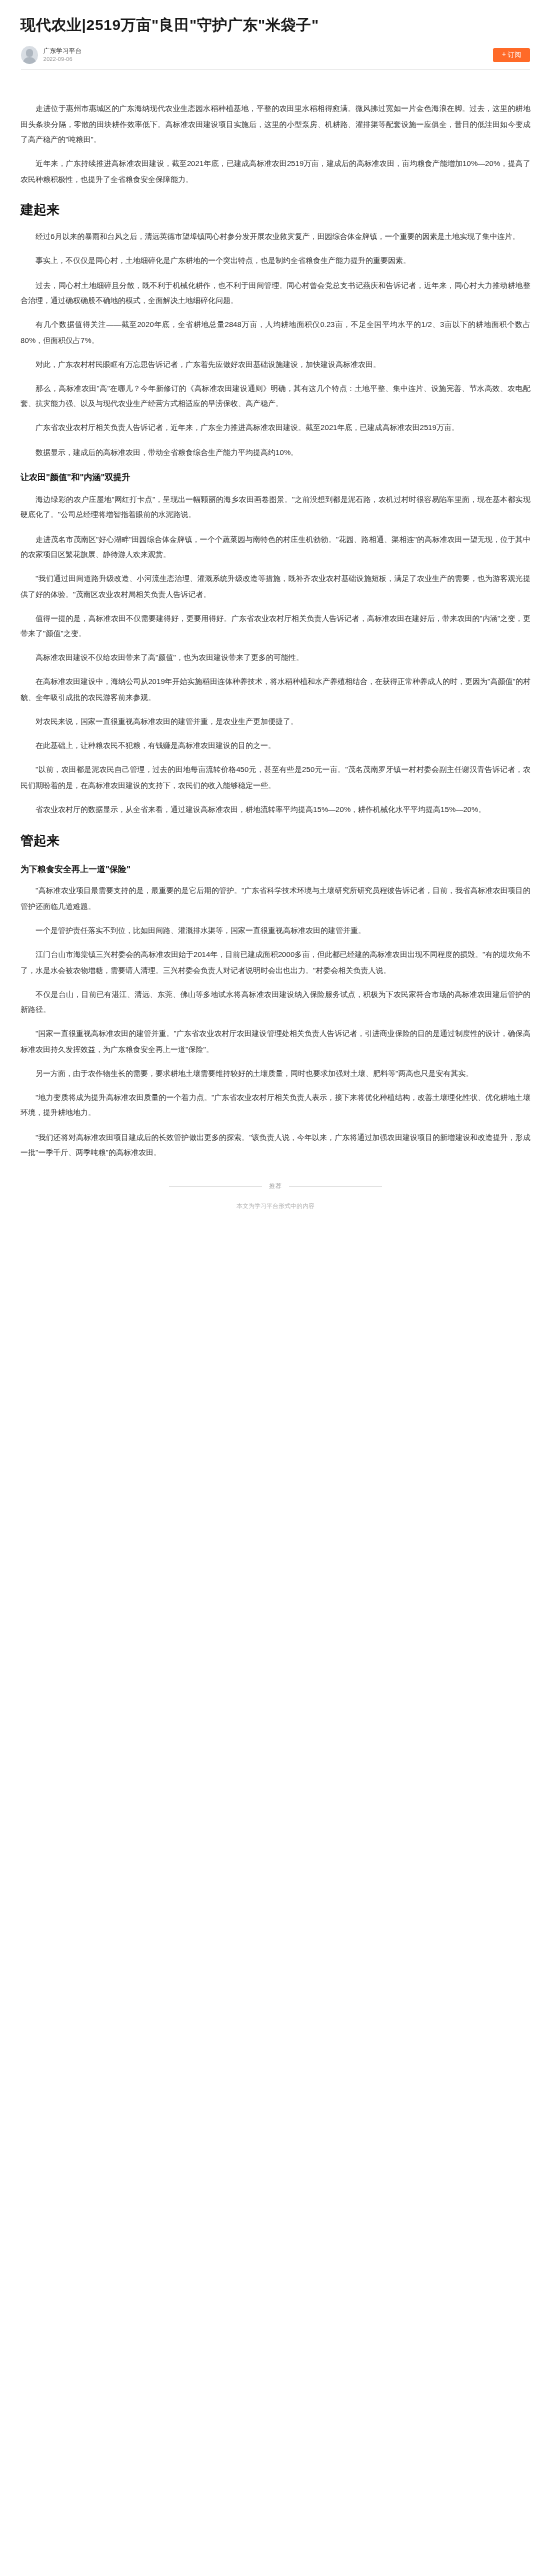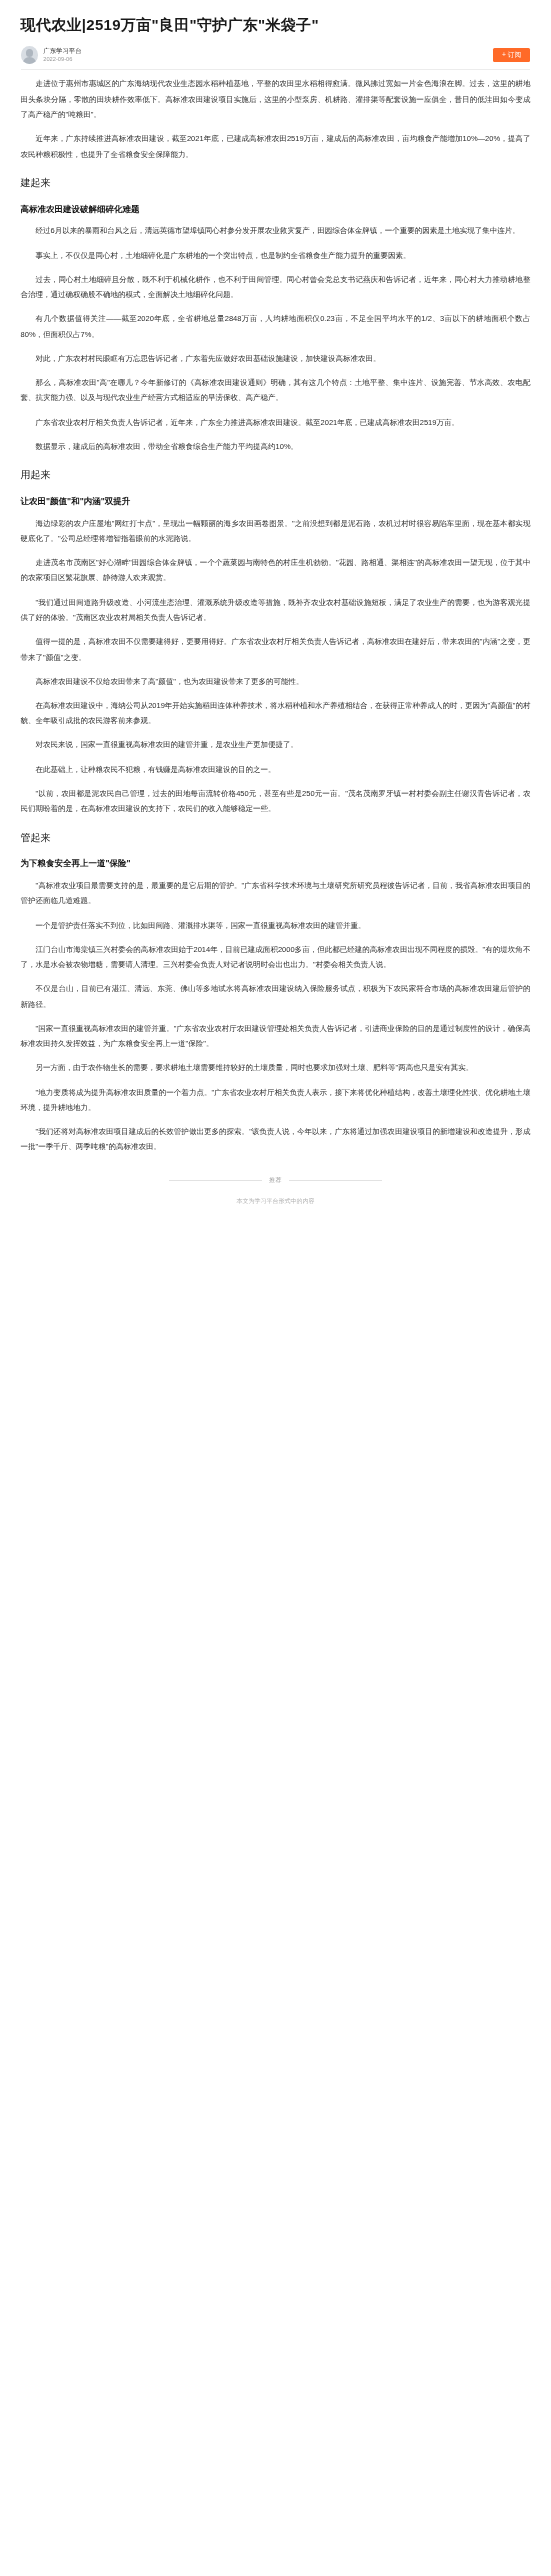--- a/index.html
+++ b/index.html
@@ -92,28 +92,29 @@
     padding: 3.6px 9.3px;
     cursor: pointer;
     line-height: 1;
   }
   .content {
     padding: 7.2px 20.6px 0 20.6px;
     font-size: 7.5px;
     line-height: 2.05;
     color: #2b2b2b;
     text-align: justify;
+    margin-top: 25px;
   }
   .content p {
     margin: 0 0 8.8px 0;
     text-indent: 2em;
   }
   .h2 {
-    font-size: 10px;
-    font-weight: normal;
+    font-size: 13px;
+    font-weight: bold;
     color: #111;
     margin: 13.4px 0 8.2px 0;
     text-indent: 0;
     line-height: 1.6;
   }
   .h3 {
     font-size: 8.5px;
     font-weight: bold;
     color: #111;
     margin: 11.3px 0 7.2px 0;
@@ -177,41 +178,40 @@
   </div>
 
   <div class="divider-line"></div>
 
   <div class="content">
 
     <p>走进位于惠州市惠城区的广东海纳现代农业生态园水稻种植基地，平整的农田里水稻相得愈满。微风拂过宽如一片金色海浪在脚。过去，这里的耕地田头条块分隔，零散的田块耕作效率低下。高标准农田建设项目实施后，这里的小型泵房、机耕路、灌排渠等配套设施一应俱全，昔日的低洼田如今变成了高产稳产的"吨粮田"。</p>
     <p>近年来，广东持续推进高标准农田建设，截至2021年底，已建成高标准农田2519万亩，建成后的高标准农田，亩均粮食产能增加10%—20%，提高了农民种粮积极性，也提升了全省粮食安全保障能力。</p>
 
     <div class="h2">建起来</div>
-    <div class="h3">高标准农田建设破解细碎化难题</div>
     <p>经过6月以来的暴雨和台风之后，清远英德市望埠镇同心村参分发开展农业救灾复产，田园综合体金牌镇，一个重要的因素是土地实现了集中连片。</p>
     <p>事实上，不仅仅是同心村，土地细碎化是广东耕地的一个突出特点，也是制约全省粮食生产能力提升的重要因素。</p>
     <p>过去，同心村土地细碎且分散，既不利于机械化耕作，也不利于田间管理。同心村曾会党总支书记燕庆和告诉记者，近年来，同心村大力推动耕地整合治理，通过确权确股不确地的模式，全面解决土地细碎化问题。</p>
     <p>有几个数据值得关注——截至2020年底，全省耕地总量2848万亩，人均耕地面积仅0.23亩，不足全国平均水平的1/2、3亩以下的耕地面积个数占80%，但面积仅占7%。</p>
     <p>对此，广东农村村民眼眶有万忘思告诉记者，广东着先应做好农田基础设施建设，加快建设高标准农田。</p>
     <p>那么，高标准农田"高"在哪儿？今年新修订的《高标准农田建设通则》明确，其有这几个特点：土地平整、集中连片、设施完善、节水高效、农电配套、抗灾能力强、以及与现代农业生产经营方式相适应的旱涝保收、高产稳产。</p>
     <p>广东省农业农村厅相关负责人告诉记者，近年来，广东全力推进高标准农田建设。截至2021年底，已建成高标准农田2519万亩。</p>
     <p>数据显示，建成后的高标准农田，带动全省粮食综合生产能力平均提高约10%。</p>
 
-    <div class="h2">用起来</div>
     <div class="h3">让农田"颜值"和"内涵"双提升</div>
     <p>海边绿彩的农户庄屋地"网红打卡点"，呈现出一幅颗丽的海乡农田画卷图景。"之前没想到都是泥石路，农机过村时很容易陷车里面，现在基本都实现硬底化了。"公司总经理将增智指着眼前的水泥路说。</p>
     <p>走进茂名市茂南区"好心湖畔"田园综合体金牌镇，一个个蔬菜园与南特色的村庄生机勃勃。"花园、路相通、渠相连"的高标准农田一望无现，位于其中的农家项目区繁花旗展、静待游人欢来观赏。</p>
     <p>"我们通过田间道路升级改造、小河流生态治理、灌溉系统升级改造等措施，既补齐农业农村基础设施短板，满足了农业生产的需要，也为游客观光提供了好的体验。"茂南区农业农村局相关负责人告诉记者。</p>
     <p>值得一提的是，高标准农田不仅需要建得好，更要用得好。广东省农业农村厅相关负责人告诉记者，高标准农田在建好后，带来农田的"内涵"之变，更带来了"颜值"之变。</p>
     <p>高标准农田建设不仅给农田带来了高"颜值"，也为农田建设带来了更多的可能性。</p>
     <p>在高标准农田建设中，海纳公司从2019年开始实施稻田连体种养技术，将水稻种植和水产养殖相结合，在获得正常种养成人的时，更因为"高颜值"的村貌、全年吸引成批的农民游客前来参观。</p>
     <p>对农民来说，国家一直很重视高标准农田的建管并重，是农业生产更加便捷了。</p>
     <p>在此基础上，让种粮农民不犯粮，有钱赚是高标准农田建设的目的之一。</p>
     <p>"以前，农田都是泥农民自己管理，过去的田地每亩流转价格450元，甚至有些是250元一亩。"茂名茂南罗牙镇一村村委会副主任谢汉青告诉记者，农民们期盼着的是，在高标准农田建设的支持下，农民们的收入能够稳定一些。</p>
+    <p>省农业农村厅的数据显示，从全省来看，通过建设高标准农田，耕地流转率平均提高15%—20%，耕作机械化水平平均提高15%—20%。</p>
 
     <div class="h2">管起来</div>
     <div class="h3">为下粮食安全再上一道"保险"</div>
     <p>"高标准农业项目最需要支持的是，最重要的是它后期的管护。"广东省科学技术环境与土壤研究所研究员程彼告诉记者，目前，我省高标准农田项目的管护还面临几道难题。</p>
     <p>一个是管护责任落实不到位，比如田间路、灌溉排水渠等，国家一直很重视高标准农田的建管并重。</p>
     <p>江门台山市海棠镇三兴村委会的高标准农田始于2014年，目前已建成面积2000多亩，但此都已经建的高标准农田出现不同程度的损毁。"有的堤坎角不了，水是水会被农物增糖，需要请人清理。三兴村委会负责人对记者说明时会出也出力。"村委会相关负责人说。</p>
     <p>不仅是台山，目前已有湛江、清远、东莞、佛山等多地试水将高标准农田建设纳入保险服务试点，积极为下农民家符合市场的高标准农田建后管护的新路径。</p>
     <p>"国家一直很重视高标准农田的建管并重。"广东省农业农村厅农田建设管理处相关负责人告诉记者，引进商业保险的目的是通过制度性的设计，确保高标准农田持久发挥效益，为广东粮食安全再上一道"保险"。</p>
     <p>另一方面，由于农作物生长的需要，要求耕地土壤需要维持较好的土壤质量，同时也要求加强对土壤、肥料等"两高也只是安有其实。</p>
     <p>"地力变质将成为提升高标准农田质量的一个着力点。"广东省农业农村厅相关负责人表示，接下来将优化种植结构，改善土壤理化性状、优化耕地土壤环境，提升耕地地力。</p>

